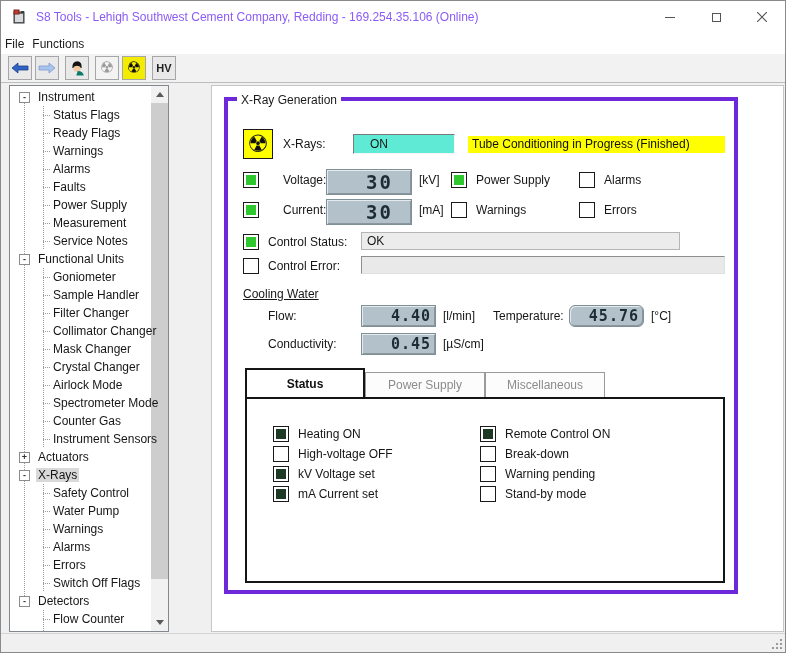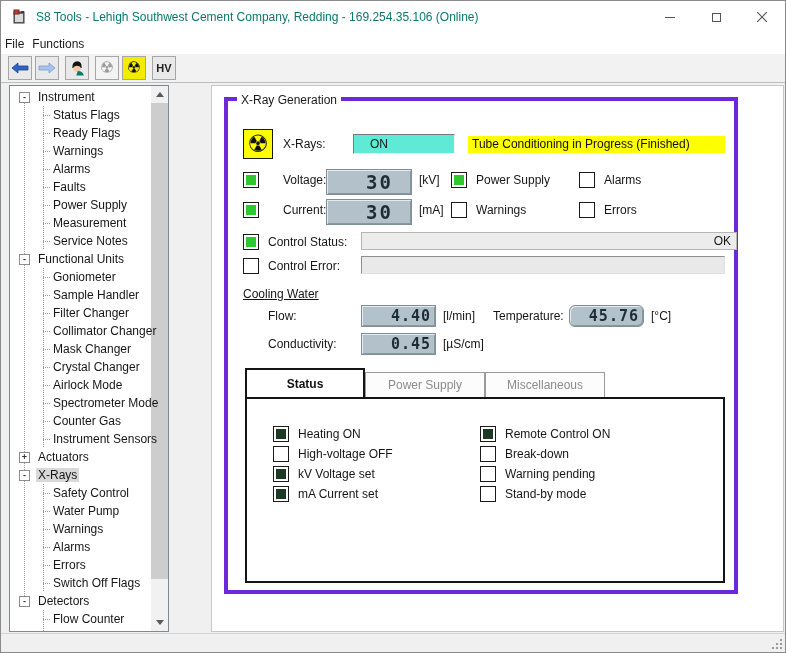--- a/index.html
+++ b/index.html
@@ -4,21 +4,21 @@
 <style>
   * { margin:0; padding:0; box-sizing:border-box; }
   html,body { background:#cfcfcf; font-family:"Liberation Sans", sans-serif; }
   .window { position:relative; width:786px; height:653px; background:#f0f0f0;
             border:1px solid #8a8a8a; overflow:hidden; }
 
   
   .titlebar { position:absolute; left:0; top:0; width:100%; height:32px; background:#ffffff;
               display:flex; align-items:center; }
   .app-icon { width:16px; height:16px; margin:0 9px 0 10px; position:relative; }
-  .title-text { font-size:12px; color:#0f766e; white-space:nowrap; }
+  .title-text { font-size:12px; color:#8b5cf6; white-space:nowrap; }
   .win-btns { position:absolute; right:0; top:0; height:32px; display:flex; }
   .win-btn { width:46px; height:32px; display:flex; align-items:center; justify-content:center; }
   .glyph-min { width:10px; height:1px; background:#555; }
   .glyph-max { width:9px; height:9px; border:1px solid #555; background:transparent; }
 
   
   .menubar { position:absolute; left:0; top:32px; width:100%; height:21px; background:#fff;
              display:flex; align-items:center; font-size:12px; color:#1a1a1a; }
   .menu-item { padding:2px 4px; }
 
@@ -398,21 +398,21 @@
       <span class="abs lbl" style="left:248px; top:99px;">Warnings</span>
       <span class="abs cb ind" style="left:351px; top:101px;" data-checked="false">
           <span class="fill"></span>
         </span>
       <span class="abs lbl" style="left:376px; top:99px;">Errors</span>
 
       <span class="abs cb ind" style="left:15px; top:133px;" data-checked="true">
           <span class="fill"></span>
         </span>
       <span class="abs lbl" style="left:40px; top:131px;">Control Status:</span>
-      <div class="abs flatfield" style="left:133px; top:131px; width:376px; height:18px;text-align:right;">OK</div>
+      <div class="abs flatfield" style="left:133px; top:131px; width:319px; height:18px;">OK</div>
       <span class="abs cb ind" style="left:15px; top:157px;" data-checked="false">
           <span class="fill"></span>
         </span>
       <span class="abs lbl" style="left:40px; top:155px;">Control Error:</span>
       <div class="abs insetfield" style="left:133px; top:155px; width:364px; height:18px;"></div>
 
       <span class="abs lbl underline" style="left:15px; top:183px;">Cooling Water</span>
       <span class="abs lbl" style="left:40px; top:205px;">Flow:</span>
       <div class="abs lcd small" style="left:133px; top:204px; width:75px; height:22px;">4.40</div>
       <span class="abs lbl" style="left:215px; top:205px;">[l/min]</span>

